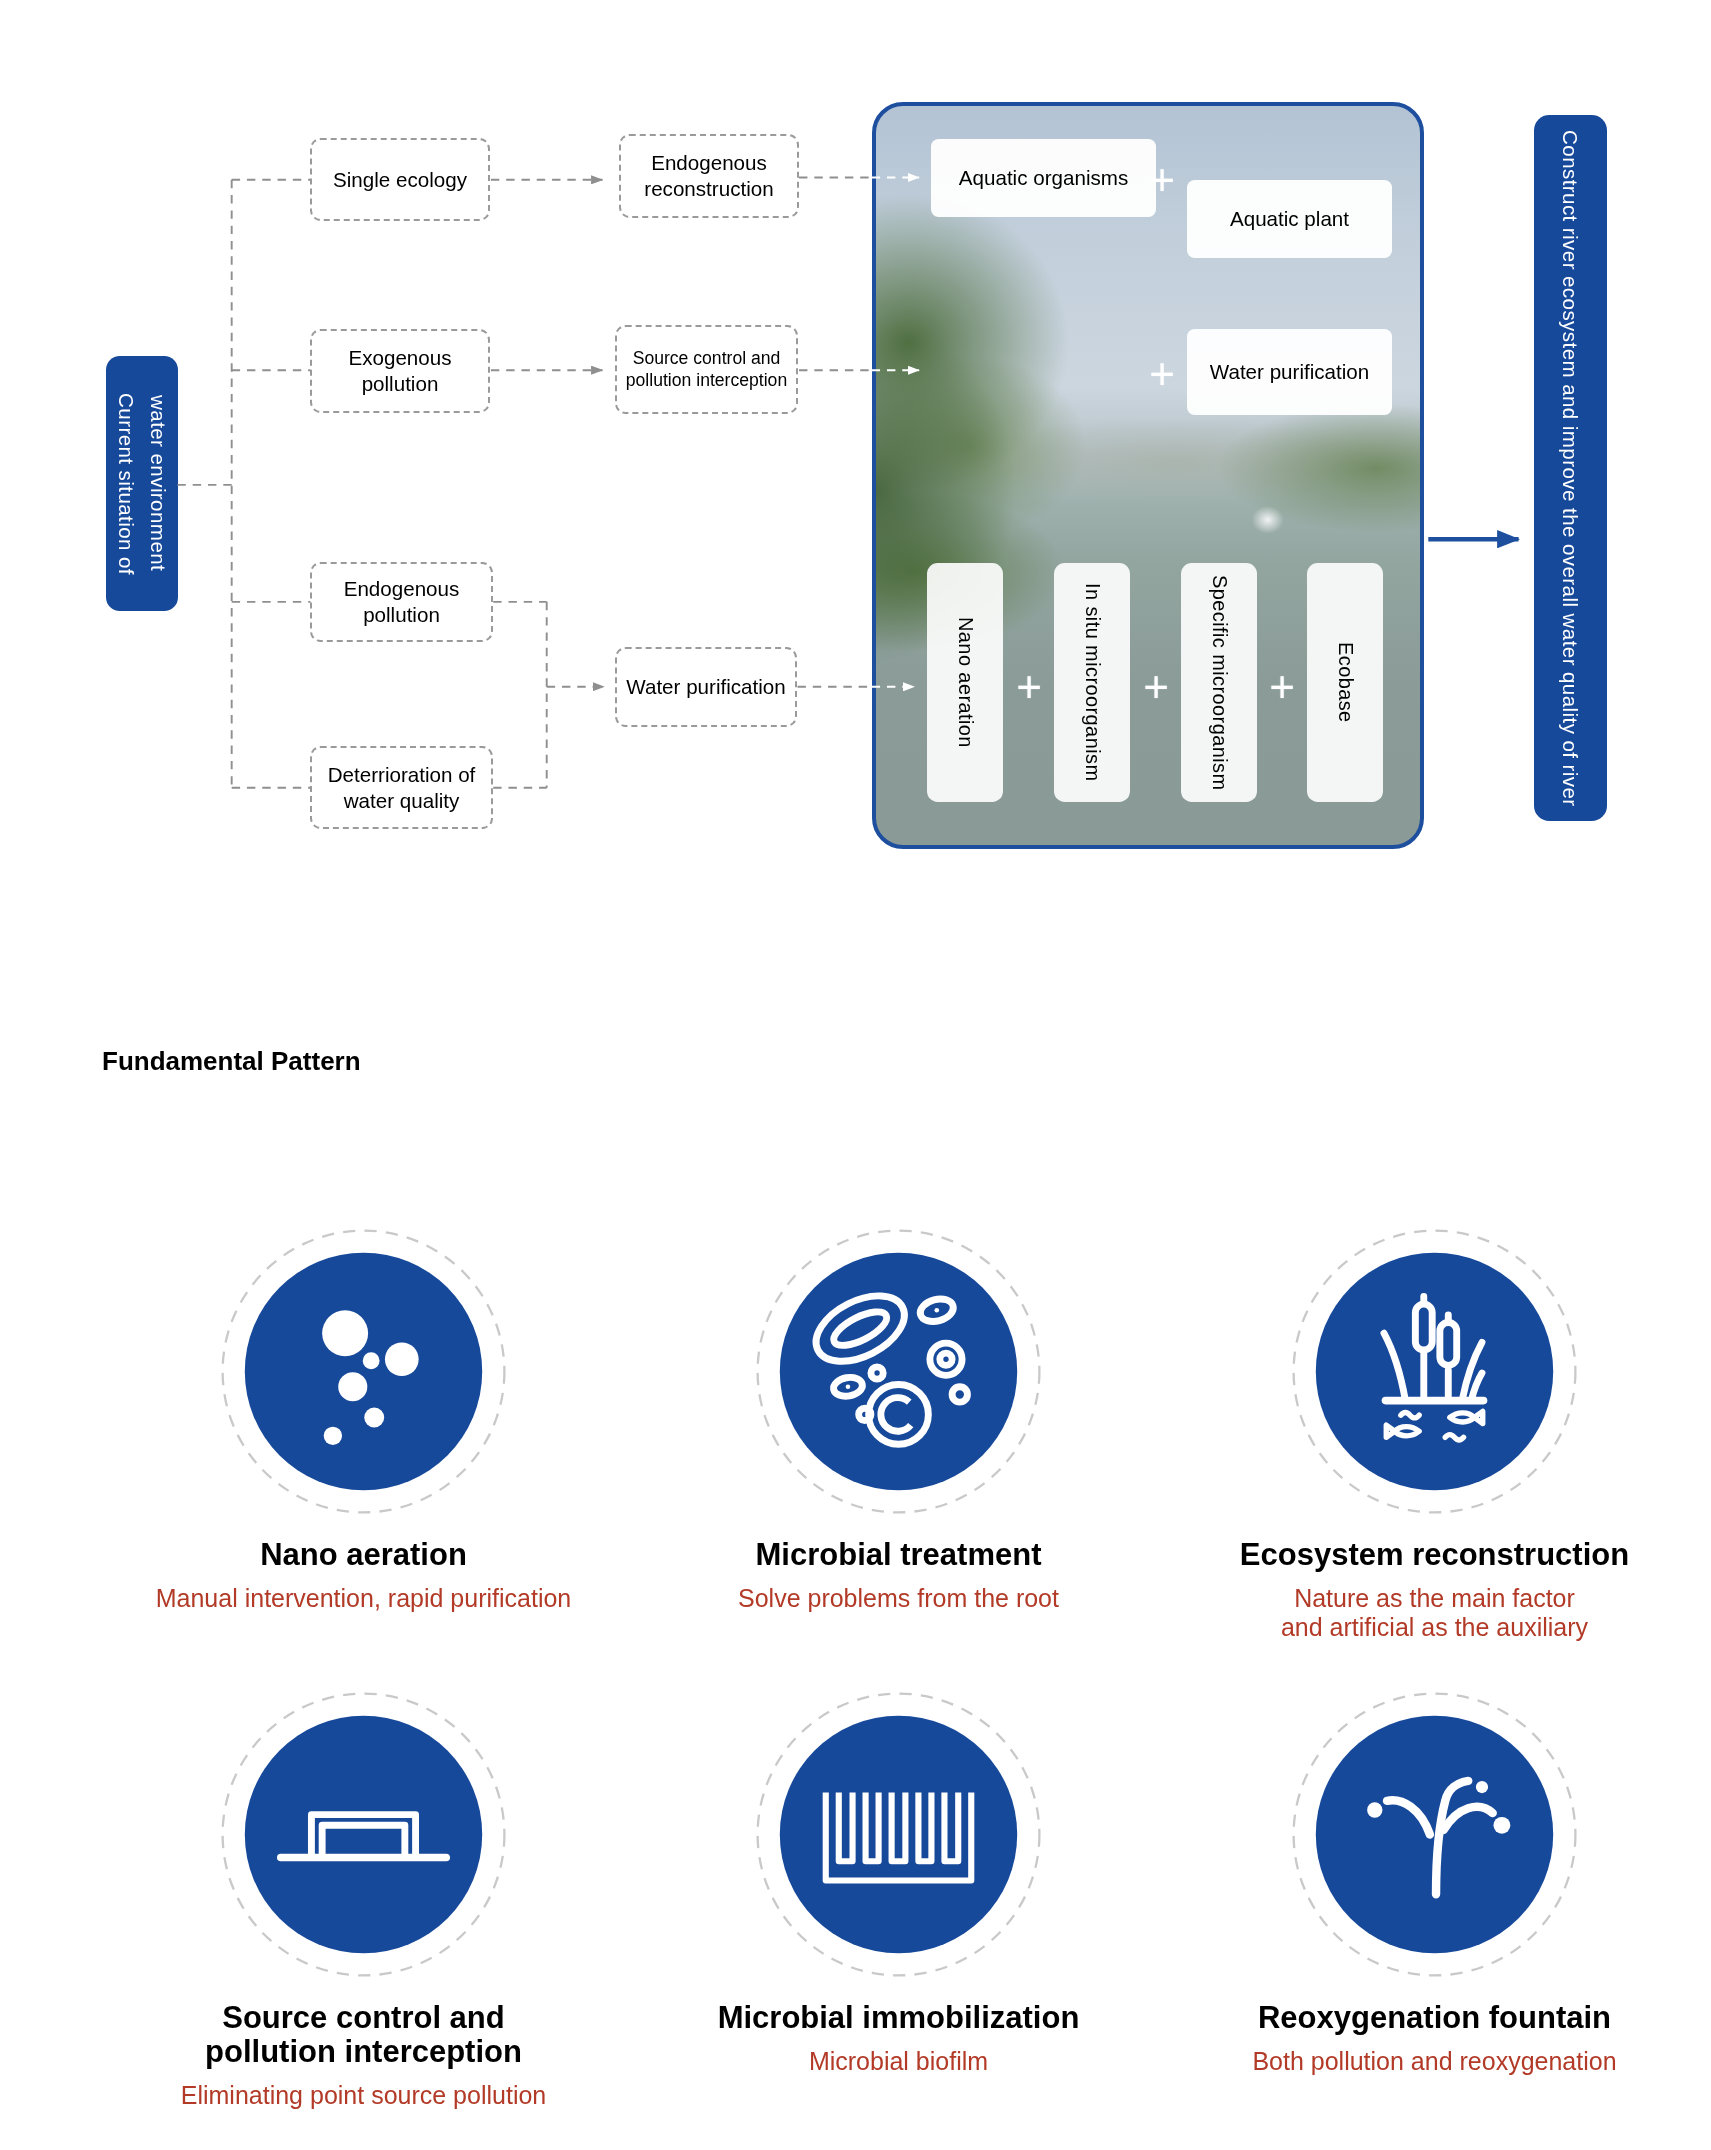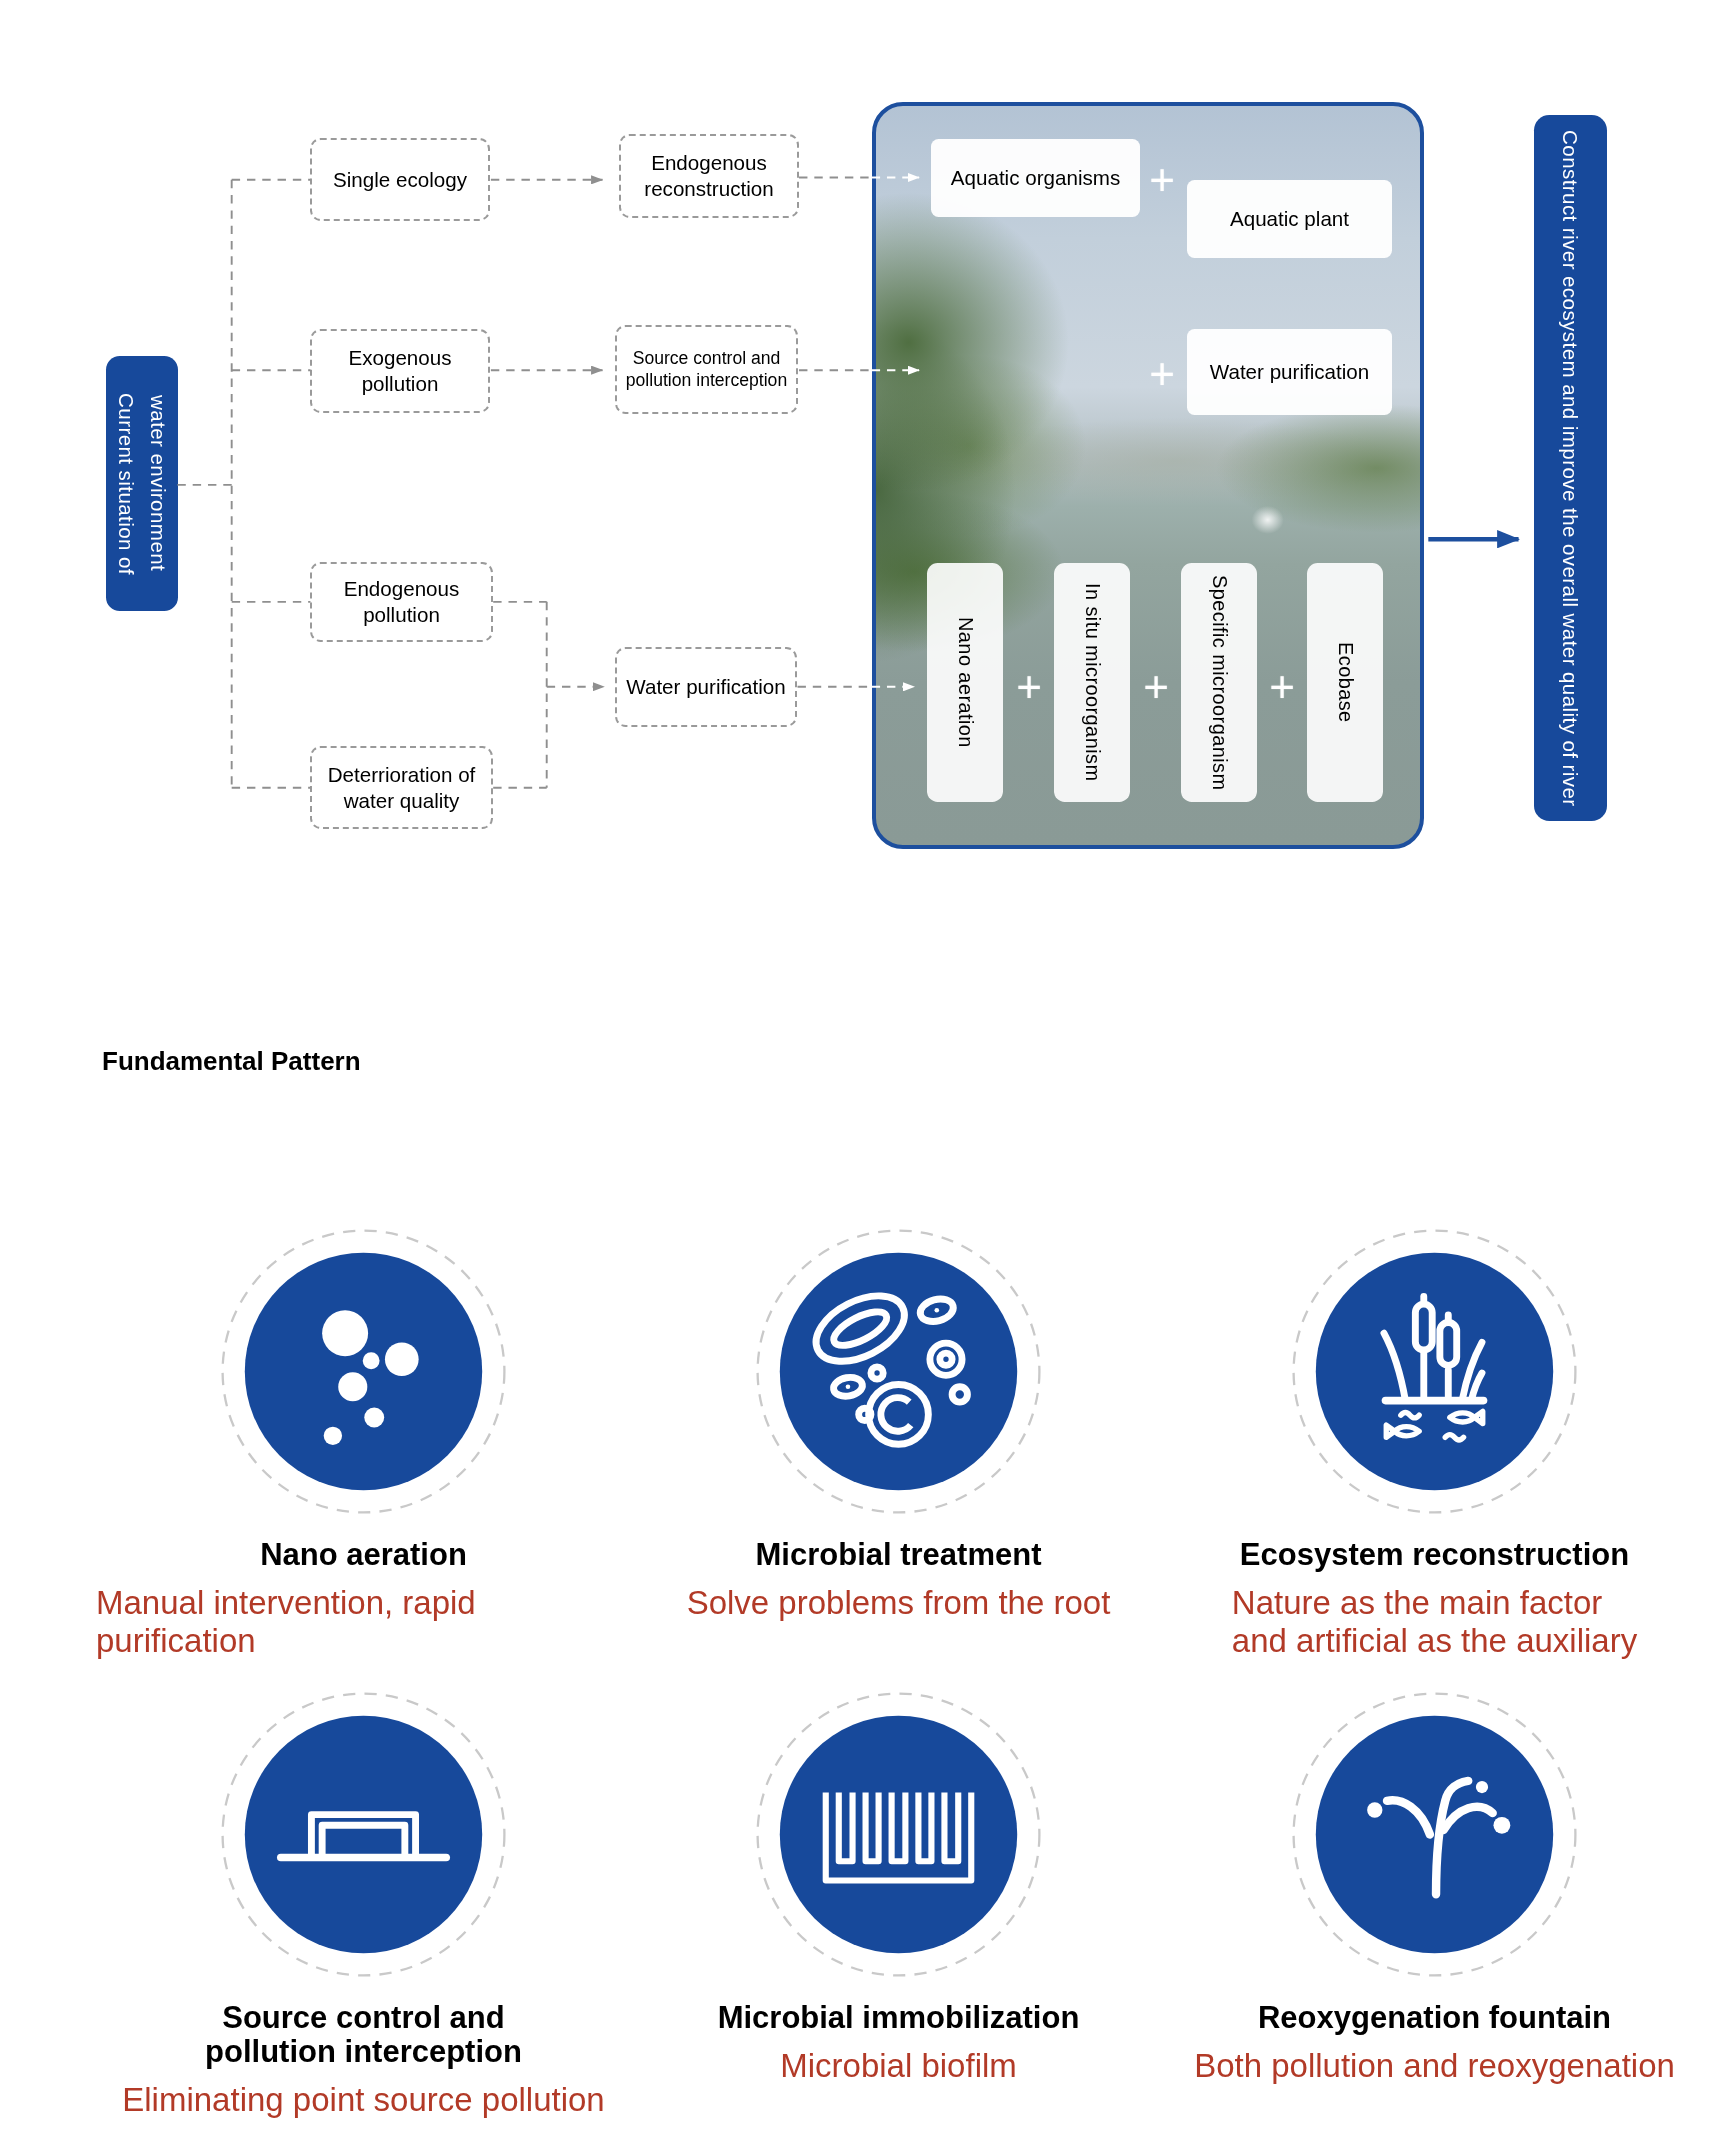--- a/index.html
+++ b/index.html
@@ -59,21 +59,21 @@
     position:absolute;left:102px;top:1046px;font-size:26px;font-weight:bold;color:#000;
   }
   .pattern-cell{
     position:absolute;width:535px;display:flex;flex-direction:column;align-items:center;
   }
   .pattern-cell .title{
     margin-top:21.4px;font-size:31px;font-weight:bold;color:#000;text-align:center;
     line-height:1.08;white-space:pre-line;
   }
   .pattern-cell .subtitle{
-    margin-top:12.2px;font-size:33px;color:#B23A27;line-height:1.15;white-space:pre-line;
+    margin-top:12.2px;font-size:25px;color:#B23A27;text-align:center;line-height:1.15;white-space:pre-line;
   }
 </style>
 </head>
 <body>
 
 <div id="stage">
 
   <div class="blue-vbox" style="left:106px;top:356px;width:72px;height:255px;">
     <span class="vtext">Current situation of
 water environment</span>
@@ -100,21 +100,21 @@
 pollution interception</span>
   </div>
   <div class="dash-box" style="left:615px;top:647px;width:182px;height:80px;">
     <span>Water purification</span>
   </div>
 
   <div class="panel">
     <div class="foliage"></div>
   </div>
 
-  <div class="photo-box" style="left:931px;top:139px;width:209px;height:78px;">
+  <div class="photo-box" style="left:931px;top:139px;width:225px;height:78px;">
     <span>Aquatic organisms</span>
   </div>
   <div class="plus" style="left:1162px;top:180px;">+</div>
   <div class="photo-box" style="left:1187px;top:139px;width:205px;height:78px;margin-top:41px;">
     <span>Aquatic plant</span>
   </div>
 
   <div class="plus" style="left:1162px;top:374px;">+</div>
   <div class="photo-box" style="left:1187px;top:329px;width:205px;height:86px;">
     <span>Water purification</span>

